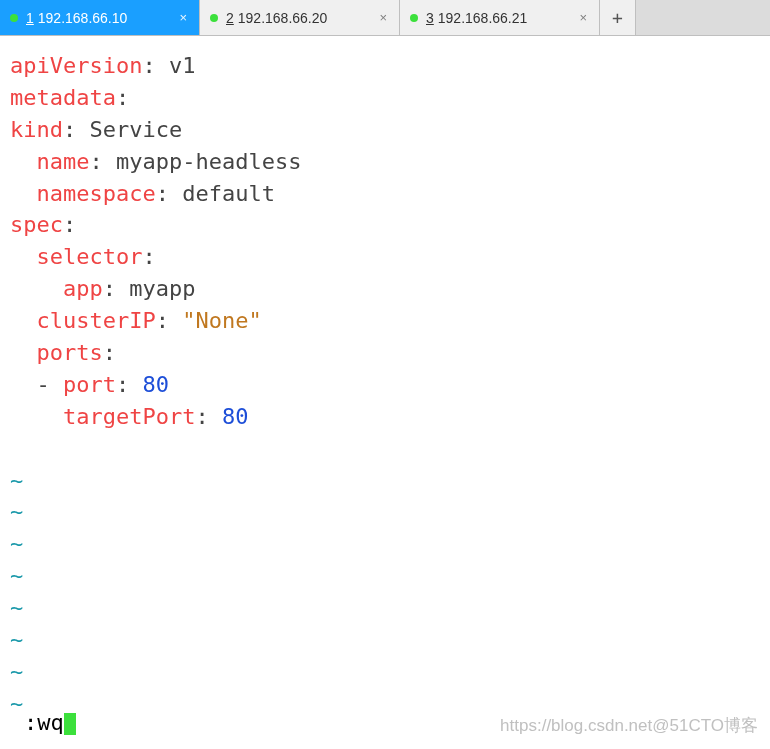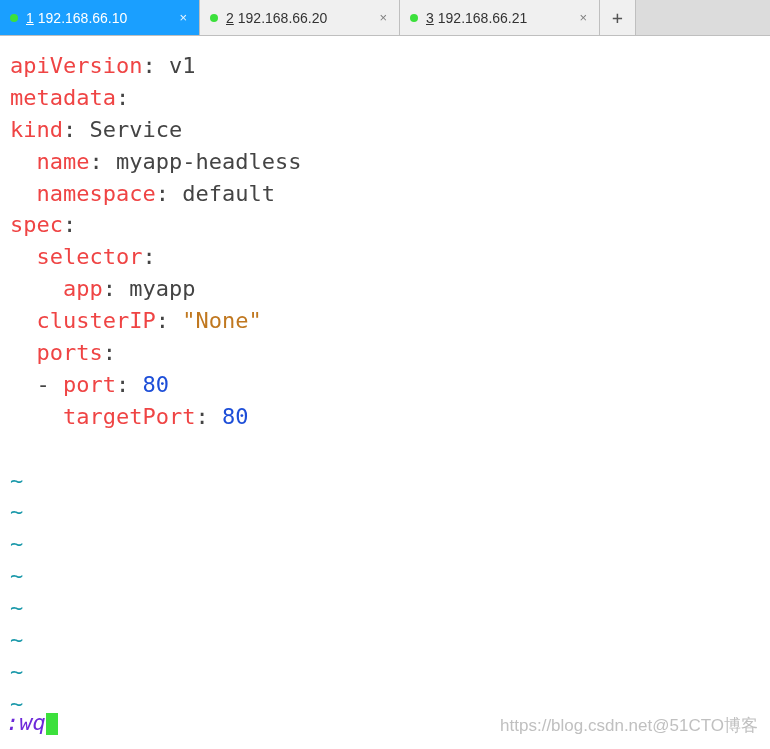--- a/index.html
+++ b/index.html
@@ -74,25 +74,24 @@
     }
     .line { white-space: pre; }
     .key { color: #ef4444; }      
     .val { color: #444; }         
     .str { color: #c07820; }      
     .num { color: #1d4ed8; }      
     .punct { color: #444; }
     .tilde { color: #1a99aa; }
     .cmdline {
       position: absolute;
-      left: 6px;
+      left: 24px;
       bottom: 10px;
       font-size: 22px;
-      color: #6d28d9;
-      font-style: italic;
+      color: #000000;
     }
     .cursor {
       display: inline-block;
       width: 12px;
       height: 22px;
       background: #3ce03c;
       vertical-align: text-bottom;
     }
     .watermark {
       position: absolute;

